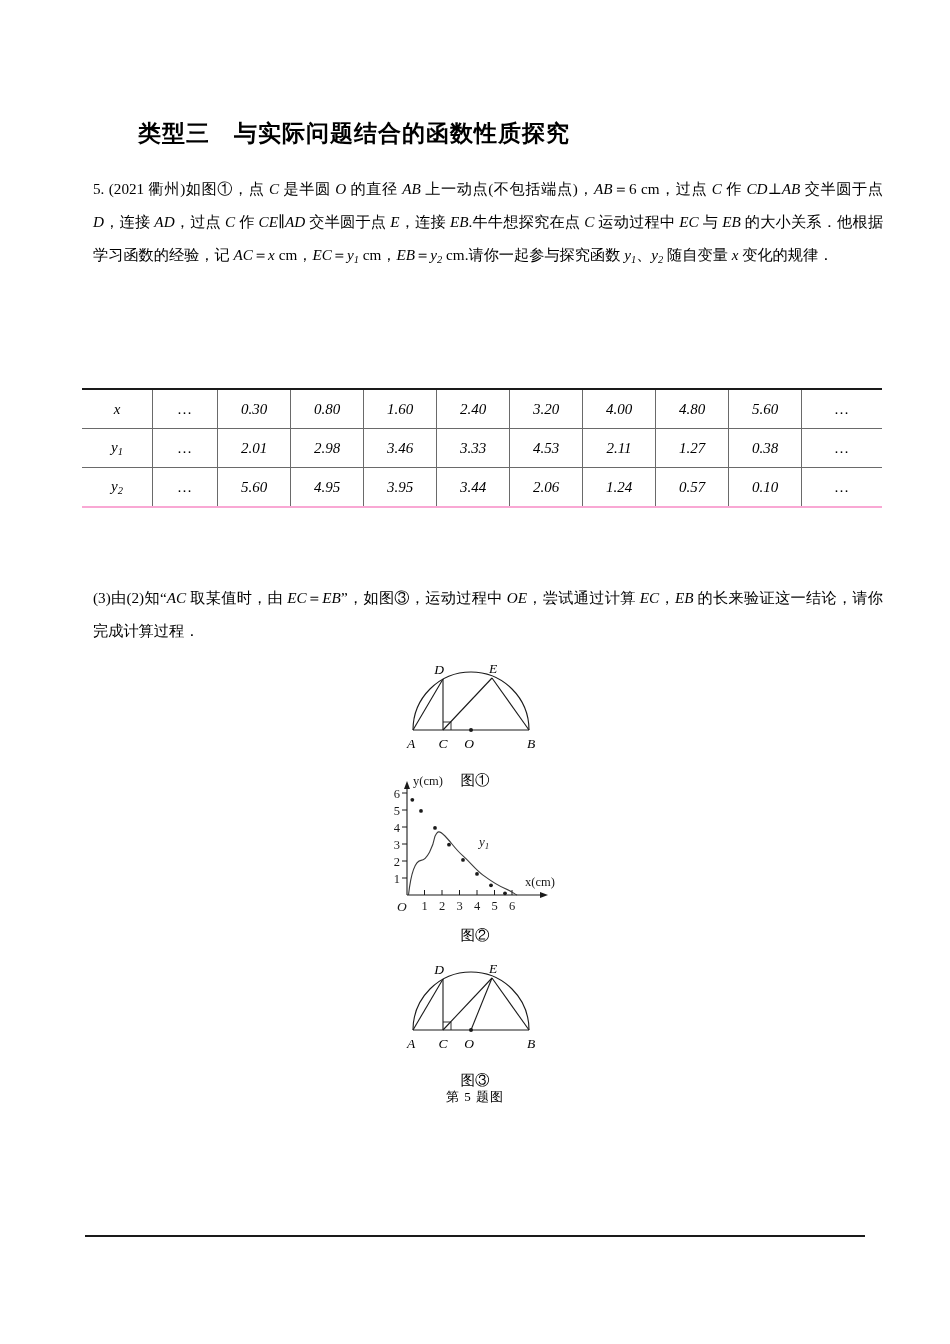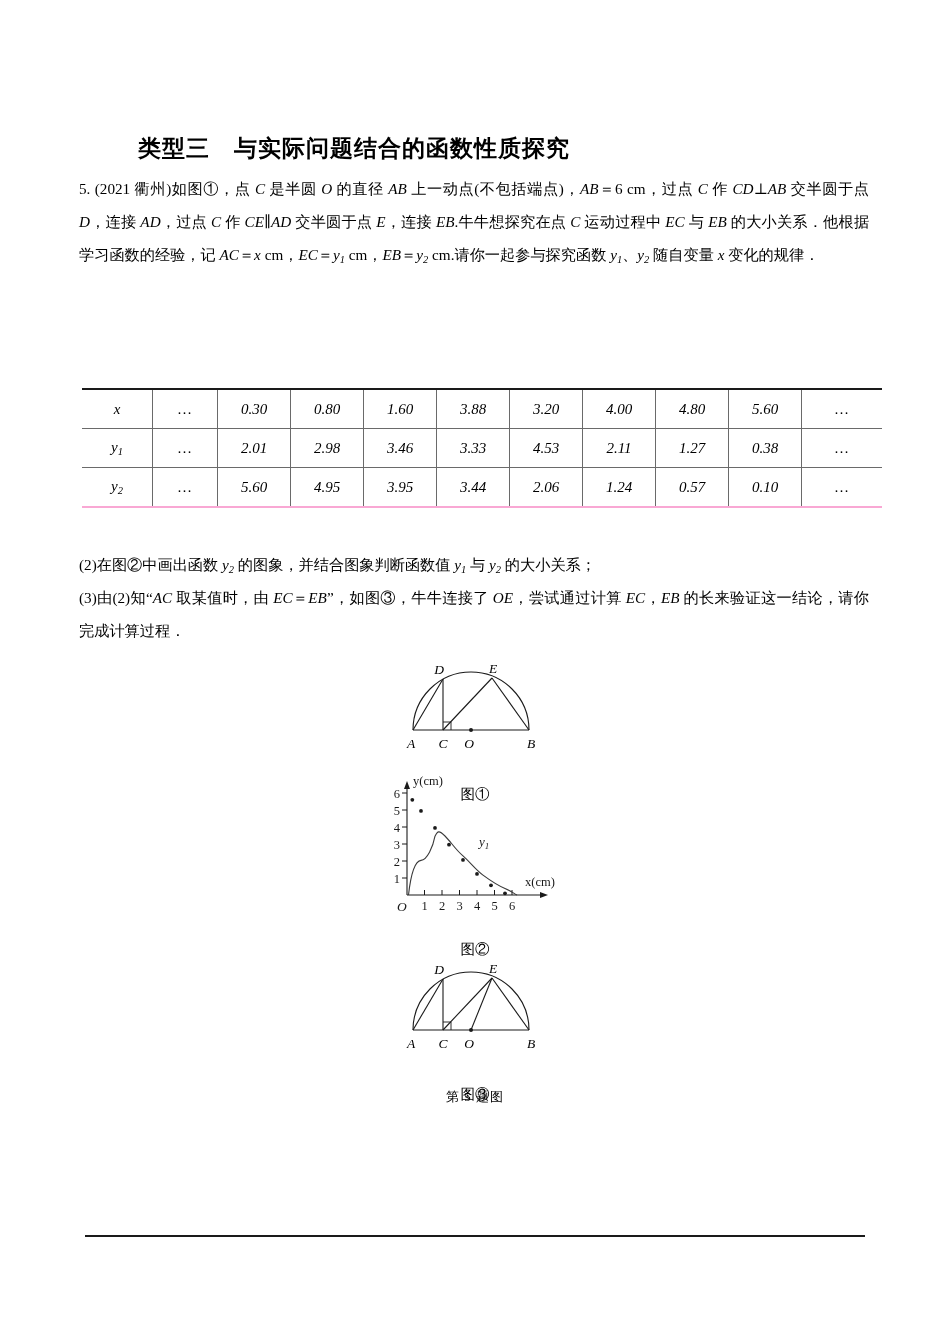--- a/index.html
+++ b/index.html
@@ -25,27 +25,26 @@
   
   .section-title {
     position: absolute;
     left: 138px;
     top: 118px;
     font-family: "Liberation Sans", "DejaVu Sans", sans-serif;
     font-size: 23px;
     font-weight: bold;
     letter-spacing: 1px;
     white-space: pre;
-    margin-top: 15px;
   }
 
   
   .body-block {
     position: absolute;
-    left: 79px;
+    left: 93px;
     width: 790px;
     font-size: 15.2px;
     line-height: 33px;
     text-align: justify;
   }
   .para { margin: 0; }
   .it { font-style: italic; font-family: "Liberation Serif", serif; }
   sub {
     font-size: 10.5px;
     vertical-align: -0.25em;
@@ -93,21 +92,21 @@
     width: 950px;
   }
   .fig {
     position: absolute;
     left: 50%;
     transform: translateX(-50%);
   }
   .fig-cap {
     text-align: center;
     font-size: 14.5px;
-    margin-top: 18px;
+    margin-top: 4px;
     font-family: "Liberation Serif", serif;
   }
   .fig1 { top: 0px; }
   .fig2 { top: 125px; }
   .fig3 { top: 300px; }
   .overall-cap {
     position: absolute;
     left: 50%;
     transform: translateX(-50%);
     top: 440px;
@@ -141,21 +140,21 @@
 
 
   <table class="data-table">
     <tbody>
       <tr>
         <td class="col-label"><span class="it">x</span></td>
         <td class="col-dots ell">…</td>
         <td class="col-val">0.30</td>
         <td class="col-val">0.80</td>
         <td class="col-val">1.60</td>
-        <td class="col-val">3.88</td>
+        <td class="col-val">2.40</td>
         <td class="col-val">3.20</td>
         <td class="col-val">4.00</td>
         <td class="col-val">4.80</td>
         <td class="col-val">5.60</td>
         <td class="col-tail ell">…</td>
       </tr>
       <tr>
         <td class="col-label"><span class="it">y</span><sub>1</sub></td>
         <td class="col-dots ell">…</td>
         <td class="col-val">2.01</td>
@@ -178,26 +177,23 @@
         <td class="col-val">2.06</td>
         <td class="col-val">1.24</td>
         <td class="col-val">0.57</td>
         <td class="col-val">0.10</td>
         <td class="col-tail ell">…</td>
       </tr>
     </tbody>
   </table>
 
 
-  <div class="body-block" style="top:548px;">
-    <p class="para"><span>(2)在图②中画出函数 </span><span class="it">y</span><sub>2</sub><span> 的图象，并结合图象判断函数值 </span><span class="it">y</span><sub>1</sub><span> 与 </span><span class="it">y</span><sub>2</sub><span> 的大小关系；</span></p>
-  </div>
 
   <div class="body-block" style="top:581px;">
-    <p class="para"><span>(3)由(2)知“</span><span class="it">AC</span><span> 取某值时，由 </span><span class="it">EC</span><span>＝</span><span class="it">EB</span><span>”，如图③，牛牛连接了 </span><span class="it">OE</span><span>，尝试通过计算 </span><span class="it">EC</span><span>，</span><span class="it">EB</span><span> 的长来验证这一结论，请你完成计算过程．</span></p>
+    <p class="para"><span>(3)由(2)知“</span><span class="it">AC</span><span> 取某值时，由 </span><span class="it">EC</span><span>＝</span><span class="it">EB</span><span>”，如图③，运动过程中 </span><span class="it">OE</span><span>，尝试通过计算 </span><span class="it">EC</span><span>，</span><span class="it">EB</span><span> 的长来验证这一结论，请你完成计算过程．</span></p>
   </div>
 
   <div class="figures">
 
     <div class="fig fig1">
       <svg width="160" height="115" viewBox="0 0 160 115">
 
         <path d="M 18 82 A 58 58 0 0 1 134 82" fill="none" stroke="#1a1a1a" stroke-width="1.1"></path>
         <line x1="18" y1="82" x2="134" y2="82" stroke="#1a1a1a" stroke-width="1.1"></line>
 

